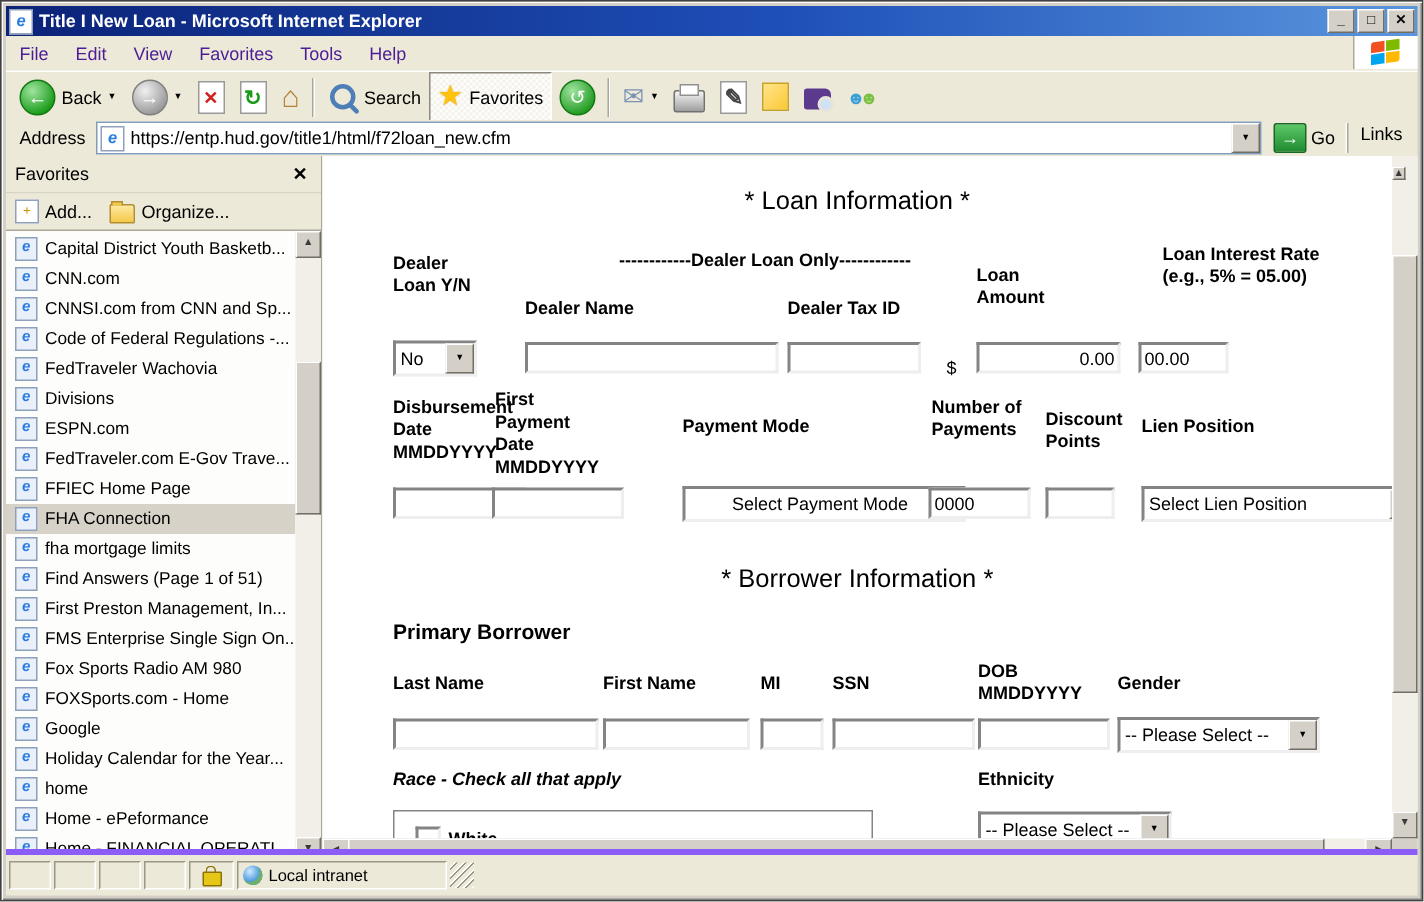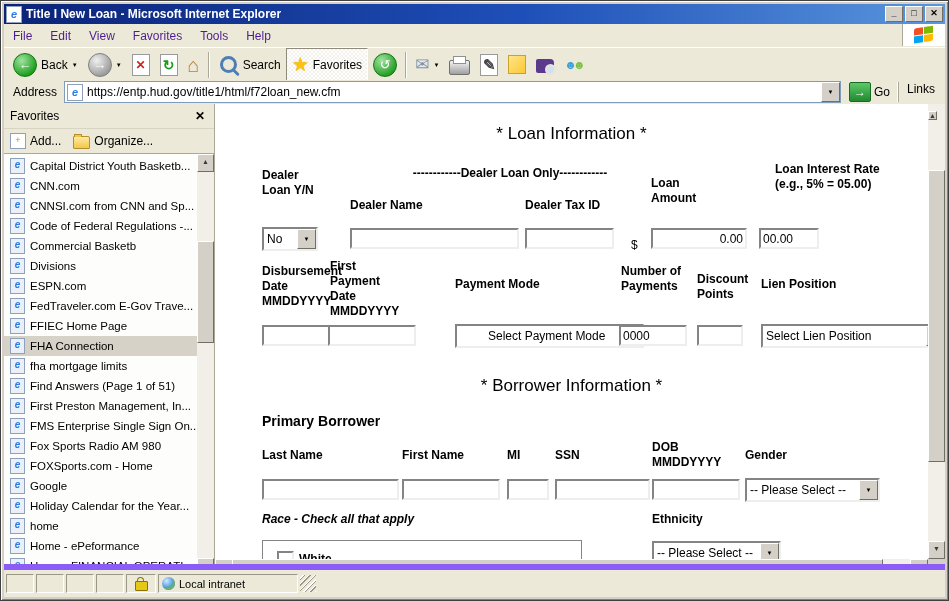--- a/index.html
+++ b/index.html
@@ -123,21 +123,21 @@
        display:flex;align-items:center;}
   .sel .txt{flex:1;padding:0 3px;font-size:12px;white-space:nowrap;overflow:hidden;}
   .sel .btn{width:17px;align-self:stretch;background:#d4d0c8;border:1px solid;border-color:#fff #716f64 #716f64 #fff;
             display:flex;align-items:center;justify-content:center;font-size:6px;flex:none;}
   .dollar{position:absolute;font-size:12px;color:#000;}
   .racebox{position:absolute;border:1px solid #848484;background:#fff;}
   .cbx{position:absolute;width:13px;height:13px;background:#fff;border:2px solid;border-color:#848484 #eee #eee #848484;}
   .cbl{position:absolute;font-size:12px;}
   
   .statusbar{position:absolute;left:3px;bottom:3px;right:3px;height:23px;background:#ece9d8;
-             border-top:6px solid #8b5cf6;display:flex;align-items:center;padding:2px;gap:2px;}
+             border-top:4px solid #8b5cf6;display:flex;align-items:center;padding:2px;gap:2px;}
   .sp{height:17px;border:1px solid;border-color:#9a9788 #fff #fff #9a9788;display:flex;align-items:center;
       padding:0 3px;gap:4px;font-size:11px;}
   .sp.tiny{width:20px;} .sp.lockp{width:22px;justify-content:center;} .sp.zone{width:132px;}
   .lock{width:11px;height:8px;background:#e6c617;border:1px solid #8a7400;border-radius:1px;position:relative;margin-top:4px;}
   .lock::before{content:'';position:absolute;top:-5px;left:1px;width:5px;height:4px;border:1px solid #8a7400;
                 border-bottom:none;border-radius:4px 4px 0 0;}
   .globe{width:13px;height:13px;border-radius:50%;flex:none;
          background:radial-gradient(circle at 35% 30%,#cfe9ff,#4d9ade 55%,#2b6bb0);
          box-shadow:inset -2px -2px 0 #6cb06c;}
   .grip{width:16px;height:17px;background:repeating-linear-gradient(135deg,#ece9d8 0 2px,#fff 2px 3px,#9a9788 3px 4px);}
@@ -278,21 +278,21 @@
           <div class="fav-item">
               <span class="fav-ico">e</span>
               <span class="fav-label">CNNSI.com from CNN and Sp...</span>
             </div>
           <div class="fav-item">
               <span class="fav-ico">e</span>
               <span class="fav-label">Code of Federal Regulations -...</span>
             </div>
           <div class="fav-item">
               <span class="fav-ico">e</span>
-              <span class="fav-label">Commercial Basketb</span>
+              <span class="fav-label">FedTraveler Wachovia</span>
             </div>
           <div class="fav-item">
               <span class="fav-ico">e</span>
               <span class="fav-label">Divisions</span>
             </div>
           <div class="fav-item">
               <span class="fav-ico">e</span>
               <span class="fav-label">ESPN.com</span>
             </div>
           <div class="fav-item">

